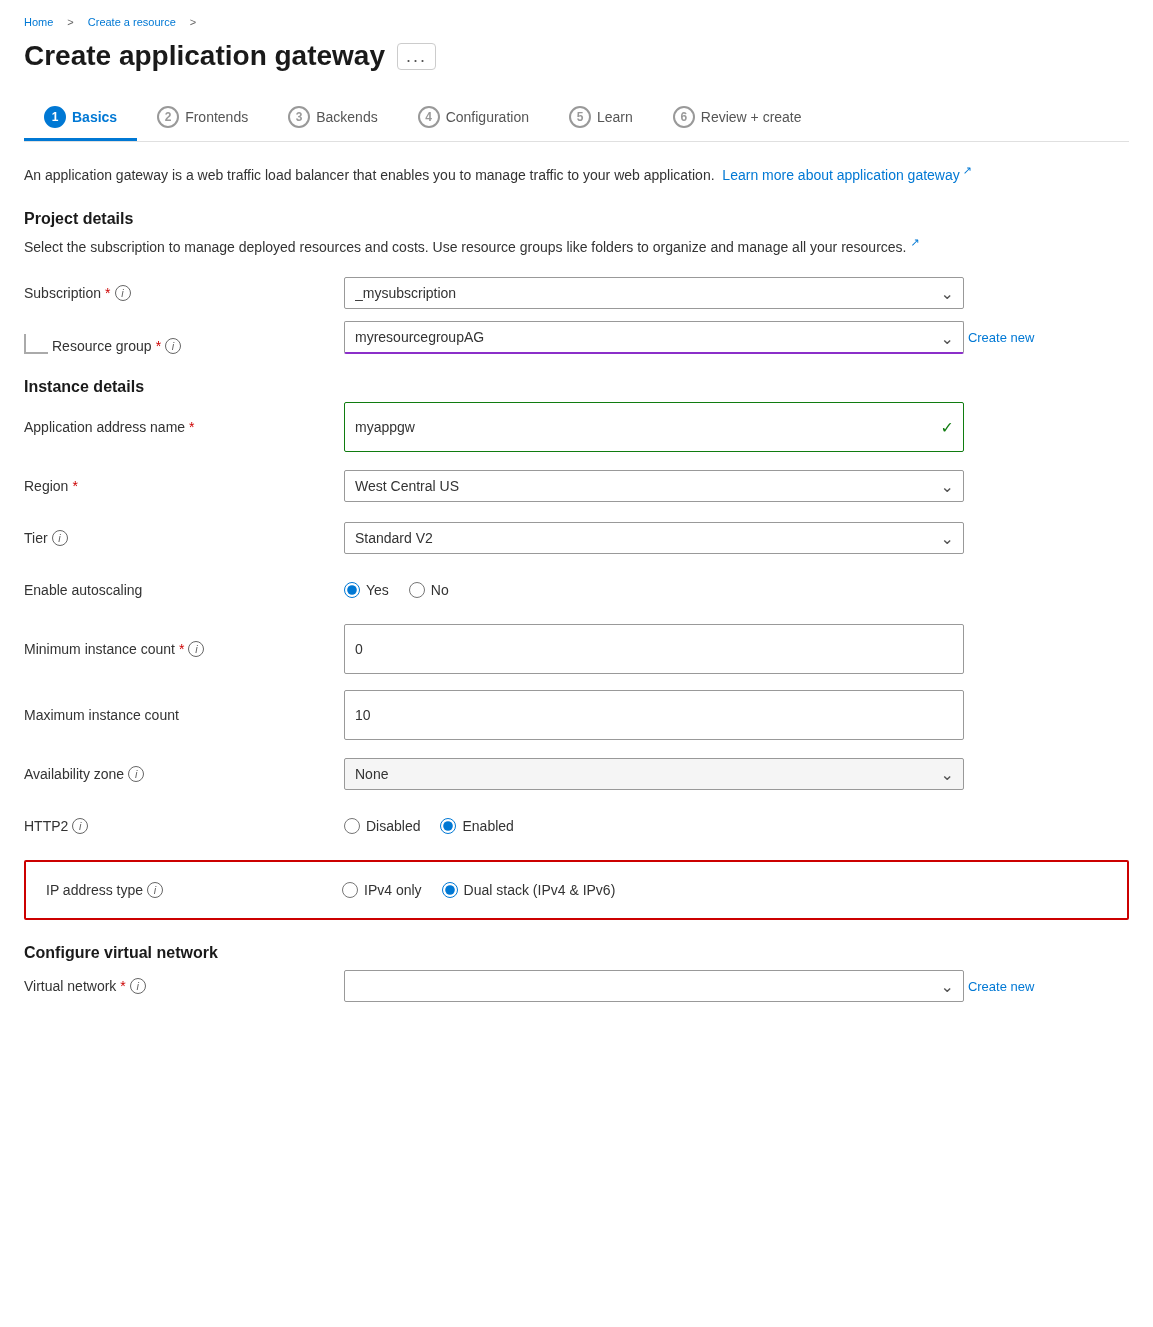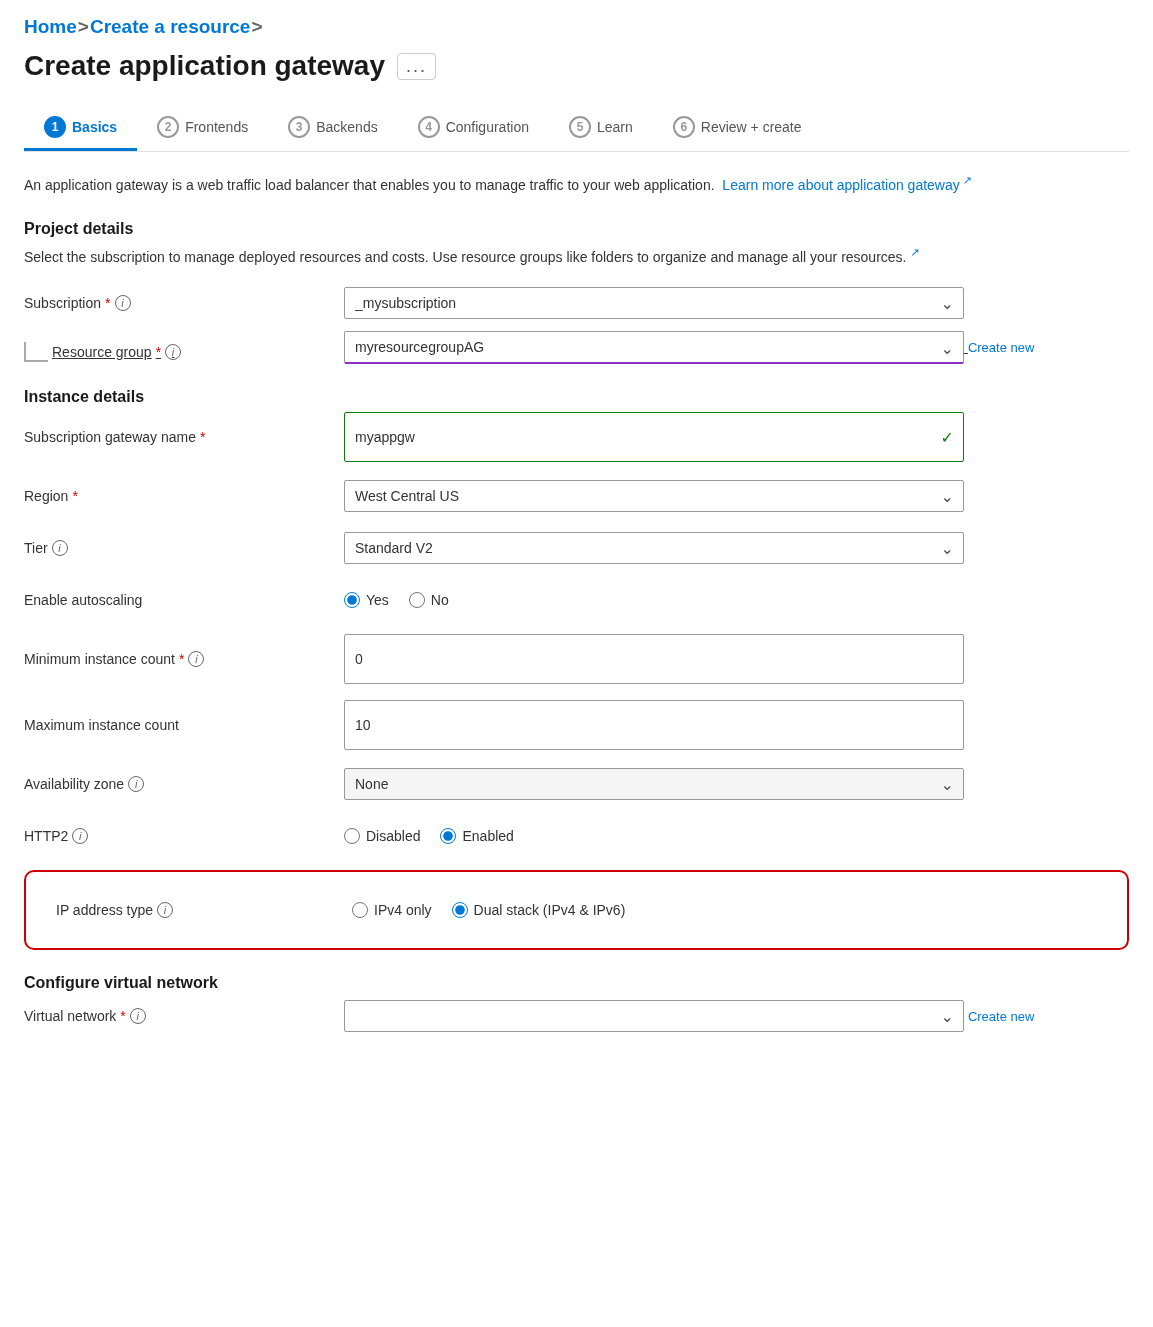--- a/index.html
+++ b/index.html
@@ -8,25 +8,24 @@
       font-size: 14px;
       color: #333;
       background: #fff;
       padding: 16px 24px;
       max-width: 1153px;
     }
 
     .breadcrumb {
       display: flex;
       align-items: center;
-      gap: 1px;
-      font-size: 19px;
+      gap: 14px;
+      font-size: 11px;
       color: #0078d4;
       margin-bottom: 12px;
-      font-weight: bold;
     }
     .breadcrumb span { color: #666; }
     .breadcrumb a { color: #0078d4; text-decoration: none; }
 
     .page-title-row {
       display: flex;
       align-items: center;
       gap: 12px;
       margin-bottom: 24px;
     }
@@ -238,23 +237,22 @@
     }
     .radio-input {
       width: 16px;
       height: 16px;
       accent-color: #0078d4;
       cursor: pointer;
     }
 
     .resource-group-row {
       display: flex;
-      align-items: center;
+      align-items: flex-end;
       margin-bottom: 4px;
-      text-decoration: underline;
     }
     .resource-group-indent {
       width: 24px;
       min-width: 24px;
       border-left: 2px solid #aaa;
       border-bottom: 2px solid #aaa;
       height: 20px;
       margin-right: 4px;
       margin-top: 8px;
       flex-shrink: 0;
@@ -269,22 +267,22 @@
       flex-shrink: 0;
     }
 
     .availability-zone-select {
       background-color: #f5f5f5;
     }
     .availability-zone-select option { color: #999; }
 
     .ip-address-section {
       border: 2px solid #c00;
-      border-radius: 10px;
-      padding: 30px;
+      border-radius: 2px;
+      padding: 20px;
       margin-bottom: 17px;
       display: flex;
       align-items: center;
     }
     .ip-address-label {
       width: 296px;
       min-width: 296px;
       font-size: 14px;
       color: #333;
       display: flex;
@@ -381,21 +379,21 @@
       </select>
     </div>
     <a href="#" class="create-new-link">Create new</a>
   </div>
 </div>
 
 <h2 class="section-title">Instance details</h2>
 
 <div class="form-row">
   <div class="form-label">
-    <span>Subscription gateway name</span>
+    <span>Application address name</span>
     <span class="required-star">*</span>
   </div>
   <div class="form-control-area">
     <div class="input-with-check">
       <input type="text" class="text-input valid" value="myappgw" style="">
       <span class="check-icon">✓</span>
     </div>
   </div>
 </div>
 

